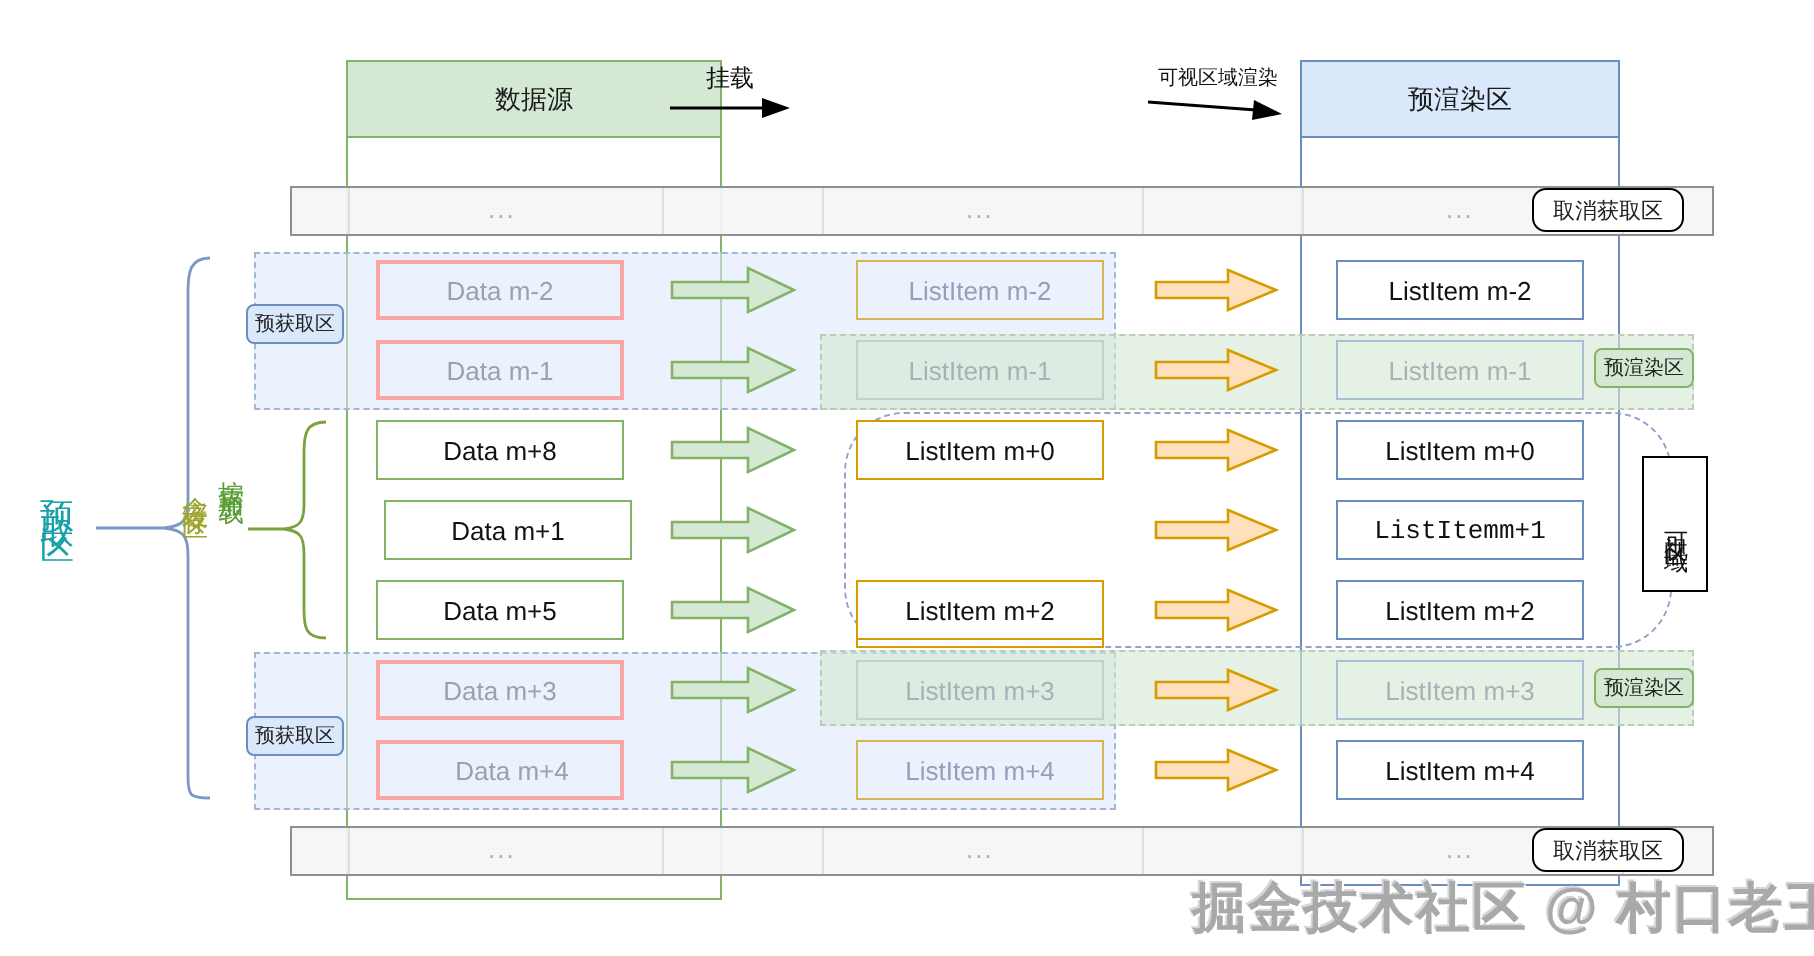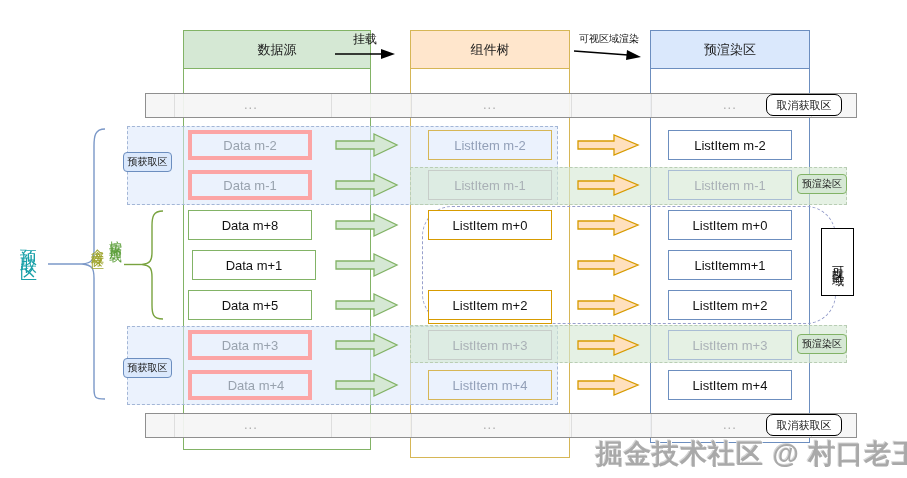--- a/index.html
+++ b/index.html
@@ -2,41 +2,41 @@
 <html><head>
 <meta charset="utf-8">
 <style>
   html,body{margin:0;padding:0;background:#fff;}
   body{font-family:"Liberation Sans","DejaVu Sans",sans-serif;}
   .canvas{position:relative;width:907px;height:478px;overflow:hidden;background:#fff;}
 
   
   .col{position:absolute;background:#fff;box-sizing:border-box;}
   .col-header{position:absolute;left:0;top:0;right:0;height:38px;display:flex;align-items:center;justify-content:center;font-size:13px;color:#1a1a1a;box-sizing:border-box;}
-  .col-data{left:183px;top:30px;width:188px;height:420px;border:1px solid #82b366;}
+  .col-data{left:173px;top:30px;width:188px;height:420px;border:1px solid #82b366;}
   .col-data .col-header{background:#d5e8d4;border-bottom:1px solid #82b366;}
   .col-comp{left:410px;top:30px;width:160px;height:428px;border:1px solid #d6b656;}
   .col-comp .col-header{background:#ffe6cc;border-bottom:1px solid #d6b656;}
   .col-rend{left:650px;top:30px;width:160px;height:413px;border:1px solid #6c8ebf;}
   .col-rend .col-header{background:#dae8fc;border-bottom:1px solid #6c8ebf;}
 
   
   .band{position:absolute;box-sizing:border-box;}
   .band-blue{background:rgba(218,232,252,.55);border:1px dashed #a3b6d6;}
   .band-green{background:rgba(213,232,212,.62);border:1px dashed #b9cdb4;}
 
   
   .graybar{position:absolute;left:145px;width:712px;height:25px;background:rgba(245,245,245,.93);border:1px solid #8f8f8f;box-sizing:border-box;}
   .graybar .dots{position:absolute;top:3px;font-size:13px;color:#aeaeae;letter-spacing:1px;}
   .graybar .sep{position:absolute;top:0;bottom:0;width:1px;background:#dedede;}
 
   
   .box{position:absolute;width:124px;height:30px;display:flex;align-items:center;justify-content:center;font-size:13px;box-sizing:border-box;background:#fff;}
   .b-data-normal{border:1px solid #82b366;color:#111;}
-  .b-data-faded{border:4px solid #fca5a5;color:#98a2ae;background:transparent;}
+  .b-data-faded{border:2px solid #fca5a5;color:#98a2ae;background:transparent;}
   .b-comp-normal{border:1px solid #d79b00;color:#111;}
   .b-comp-tan{border:1px solid #d6b656;color:#93a0b8;background:transparent;}
   .b-comp-faded{border:1px solid #c7cdc9;color:#a9b0b6;background:transparent;}
   .b-rend-normal{border:1px solid #6c8ebf;color:#111;}
   .b-rend-faded{border:1px solid #a9bdd4;color:#a9b0b6;background:transparent;}
   .arrow-slot{position:absolute;}
 
   
   .viewport-rect{position:absolute;left:422px;top:206px;width:414px;height:118px;border:1.5px dashed #98a0cc;border-radius:30px;box-sizing:border-box;}
 
@@ -65,23 +65,20 @@
 
   .overlay-svg{position:absolute;left:0;top:0;pointer-events:none;}
 </style>
 </head>
 <body>
 
 <div class="canvas">
 
   <div class="col col-data">
     <div class="col-header">数据源</div>
-  </div>
-  <div class="col col-comp">
-    <div class="col-header">组件树</div>
   </div>
   <div class="col col-rend">
     <div class="col-header">预渲染区</div>
   </div>
 
   <div class="hdr-arrow" style="left:333px;top:31px;width:64px;">
     <span class="lbl">挂载</span>
     <svg width="64" height="15">
       <line x1="2" y1="6" x2="48" y2="6" stroke="#000" stroke-width="1.6"></line>
       <path d="M48,1 L62,6 L48,11 Z" fill="#000"></path>
@@ -154,21 +151,21 @@
         </svg></div>
       <div class="box b-rend-normal" style="left: 668px; top: 210px;">ListItem m+0</div>
       <div class="box b-data-normal" style="left: 192px; top: 250px;">Data m+1</div>
       <div class="arrow-slot" style="left: 334px; top: 252px;"><svg width="66" height="26">
           <path d="M2,9 L40,9 L40,2 L63,13 L40,24 L40,17 L2,17 Z" fill="#d5e8d4" stroke="#82b366" stroke-width="1.3"></path>
         </svg></div>
       <div class="box b-comp-normal" style="left: 428px; top: 250px; margin-top: 44px;">ListItem m+1</div>
       <div class="arrow-slot" style="left: 576px; top: 253px;"><svg width="66" height="24">
           <path d="M2,8 L38,8 L38,2 L62,12 L38,22 L38,16 L2,16 Z" fill="#ffe0bd" stroke="#d79b00" stroke-width="1.3"></path>
         </svg></div>
-      <div class="box b-rend-normal" style="left: 668px; top: 250px;">ListItemm+1</div>
+      <div class="box b-rend-normal" style="left: 668px; top: 250px; font-family: Liberation Mono, monospace;">ListItemm+1</div>
       <div class="box b-data-normal" style="left: 188px; top: 290px;">Data m+5</div>
       <div class="arrow-slot" style="left: 334px; top: 292px;"><svg width="66" height="26">
           <path d="M2,9 L40,9 L40,2 L63,13 L40,24 L40,17 L2,17 Z" fill="#d5e8d4" stroke="#82b366" stroke-width="1.3"></path>
         </svg></div>
       <div class="box b-comp-normal" style="left: 428px; top: 290px;">ListItem m+2</div>
       <div class="arrow-slot" style="left: 576px; top: 293px;"><svg width="66" height="24">
           <path d="M2,8 L38,8 L38,2 L62,12 L38,22 L38,16 L2,16 Z" fill="#ffe0bd" stroke="#d79b00" stroke-width="1.3"></path>
         </svg></div>
       <div class="box b-rend-normal" style="left: 668px; top: 290px;">ListItem m+2</div>
       <div class="box b-data-faded" style="left: 188px; top: 330px;">Data m+3</div>

